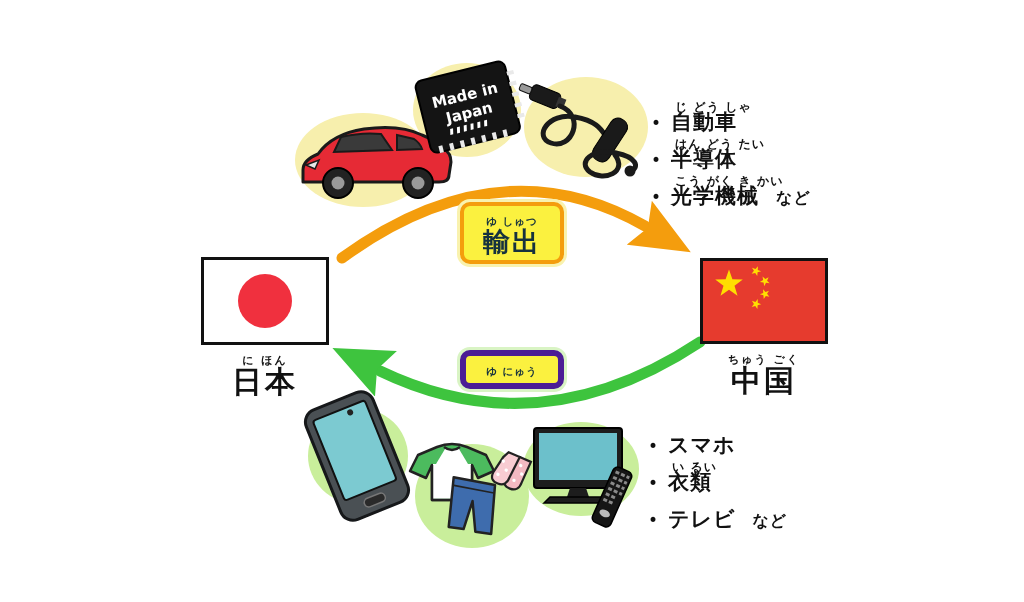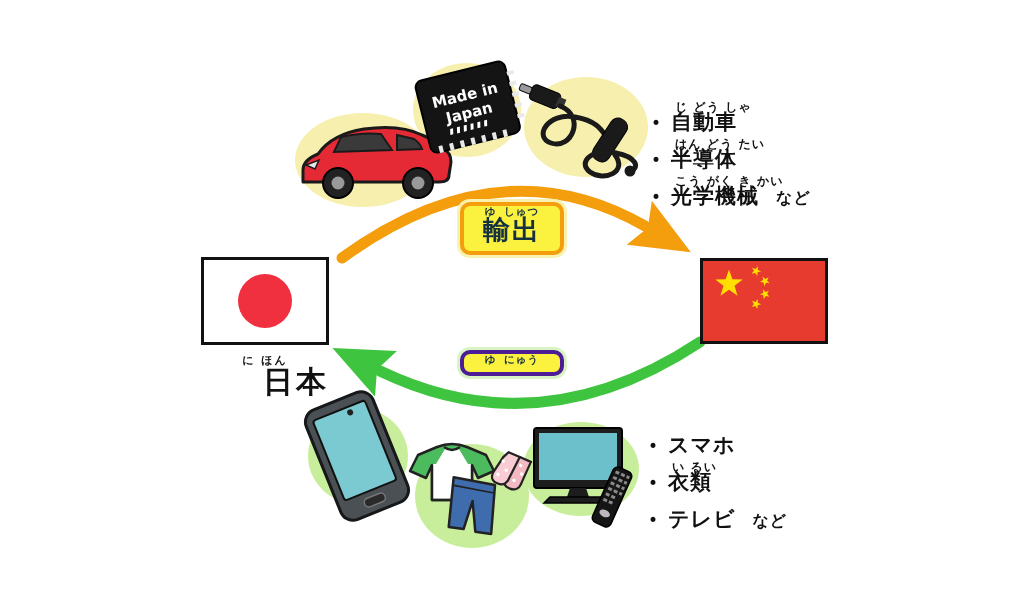--- a/index.html
+++ b/index.html
@@ -14,32 +14,32 @@
   .flag{position:absolute;z-index:2;border:3px solid #111;box-sizing:border-box;}
   .flag-japan{left:201px;top:257px;width:128px;height:88px;background:#fff;
     display:flex;align-items:center;justify-content:center;}
   .flag-japan .sun{width:54px;height:54px;border-radius:50%;background:#f0303e;}
   .flag-china{left:700px;top:258px;width:128px;height:86px;background:#e63b2e;}
   .flag-china svg{display:block;width:100%;height:100%;}
 
   
   .country-label{position:absolute;z-index:2;width:128px;text-align:center;line-height:1;}
   .country-label .furi{font-size:11px;font-weight:bold;letter-spacing:2px;margin-bottom:1px;margin-top:8px;}
-  .country-label .name{font-size:30px;font-weight:bold;letter-spacing:3px;text-align:right;}
+  .country-label .name{font-size:30px;font-weight:bold;letter-spacing:3px;}
   .label-japan{left:201px;top:347px;}
   .label-china{left:700px;top:346px;}
 
   
   .badge{position:absolute;z-index:3;width:104px;box-sizing:border-box;
-    background:#fbf13f;border-radius:10px;text-align:center;padding:1px 0 5px;
-    line-height:1;font-family:Liberation Mono, monospace;}
+    background:#fbf13f;border-radius:10px;text-align:center;padding:10px 0 5px;
+    line-height:1;}
   .badge .furi{font-size:10.5px;font-weight:bold;color:#16323e;letter-spacing:1px;margin-bottom:1px;}
   .badge .txt{font-size:27px;font-weight:bold;color:#16323e;letter-spacing:2px;}
   .badge-export{left:460px;top:202px;border:4px solid #f49d0d;box-shadow:0 0 0 3px #f9f2ae;}
-  .badge-import{left:460px;top:350px;border:4px solid #4c1d95;box-shadow:0 0 0 3px #d9f4c4;}
+  .badge-import{left:460px;top:350px;border:6px solid #4c1d95;box-shadow:0 0 0 3px #d9f4c4;}
 
   
   .item-list{position:absolute;z-index:3;line-height:1;}
   .list-exports{left:651px;top:101px;}
   .list-imports{left:648px;top:424px;}
   .item{margin-bottom:2px;}
   .item .furi{font-size:12px;font-weight:bold;letter-spacing:1px;padding-left:24px;height:11px;}
   .item .row{display:flex;align-items:baseline;height:24px;}
   .item .bullet{width:20px;font-size:17px;}
   .item .kanji{font-size:21px;font-weight:bold;letter-spacing:1px;text-align:right;}
@@ -200,20 +200,24 @@
       <use href="#star" transform="translate(62,20) scale(0.52) rotate(44)" fill="#ffde00"></use>
       <use href="#star" transform="translate(62,33) scale(0.52) rotate(-22)" fill="#ffde00"></use>
       <use href="#star" transform="translate(53,43) scale(0.52) rotate(20)" fill="#ffde00"></use>
     </svg>
   </div>
 
   <div class="country-label label-japan">
     <div class="furi">に ほん</div>
     <div class="name">日本</div>
   </div>
+  <div class="country-label label-china">
+    <div class="furi">ちゅう ごく</div>
+    <div class="name">中国</div>
+  </div>
 
   <div class="badge badge-export">
     <div class="furi">ゆ しゅつ</div>
     <div class="txt">輸出</div>
   </div>
 
   <div class="badge badge-import">
     <div class="furi">ゆ にゅう</div>
   </div>
 

